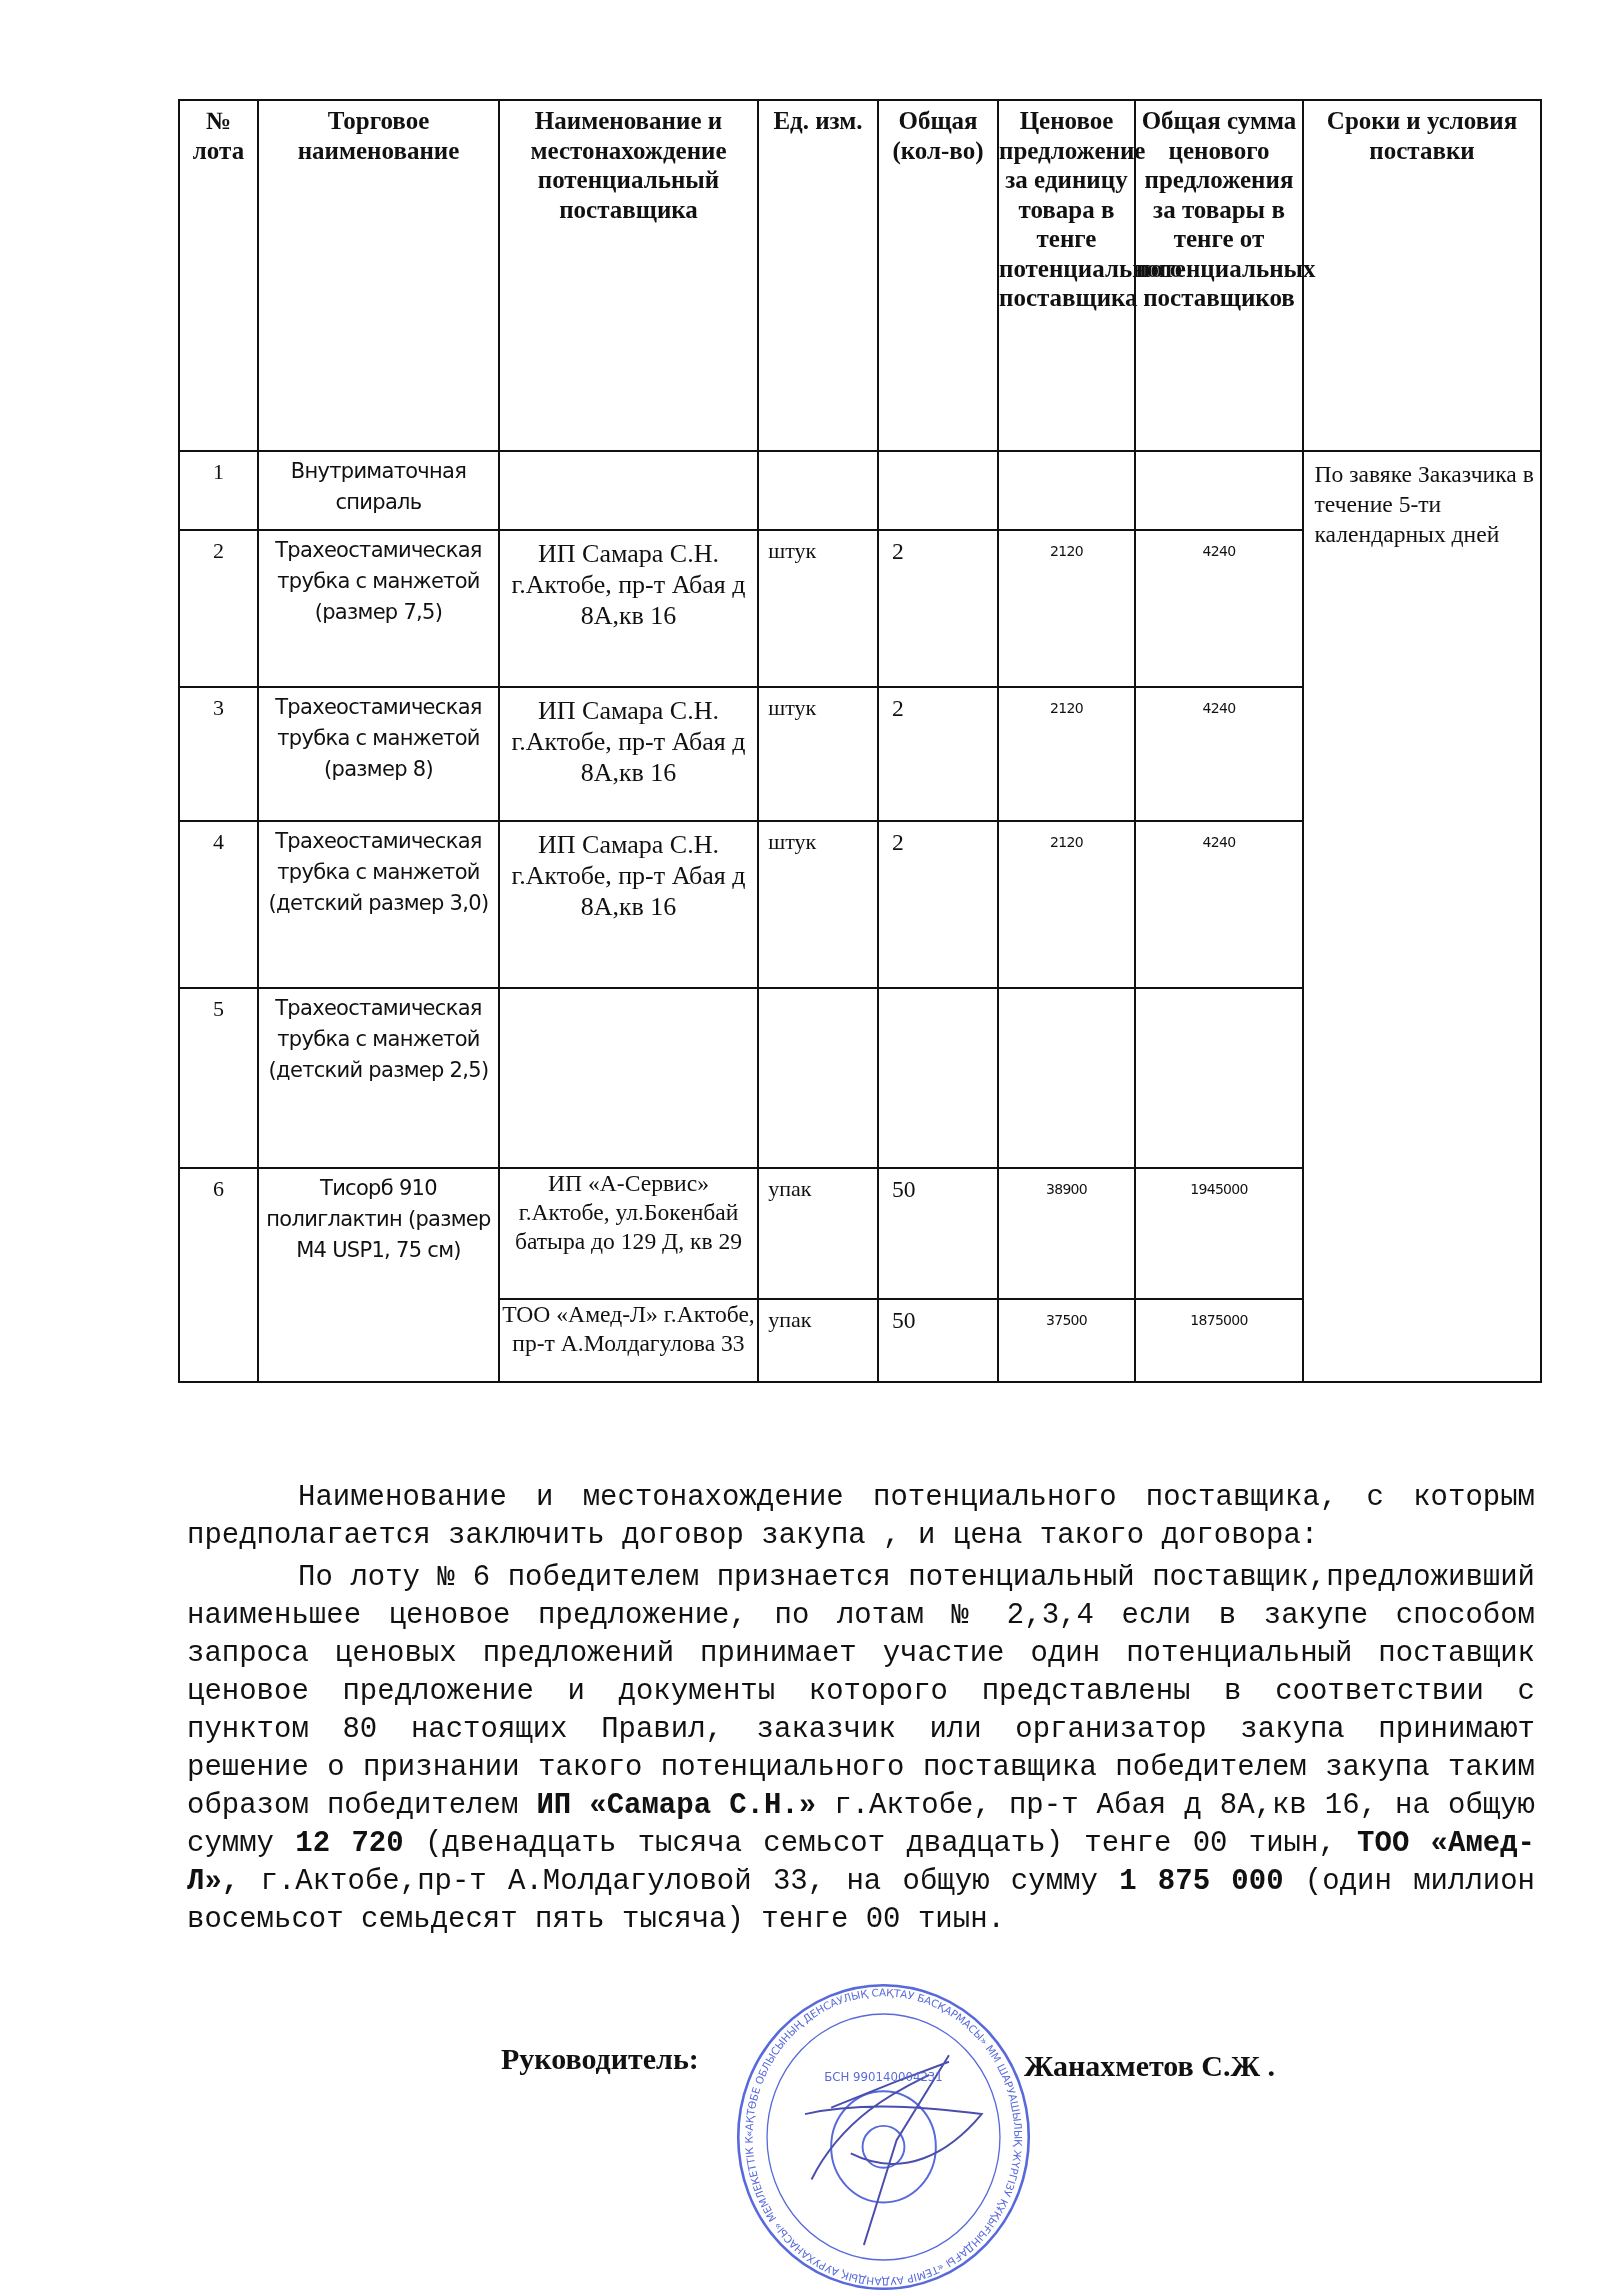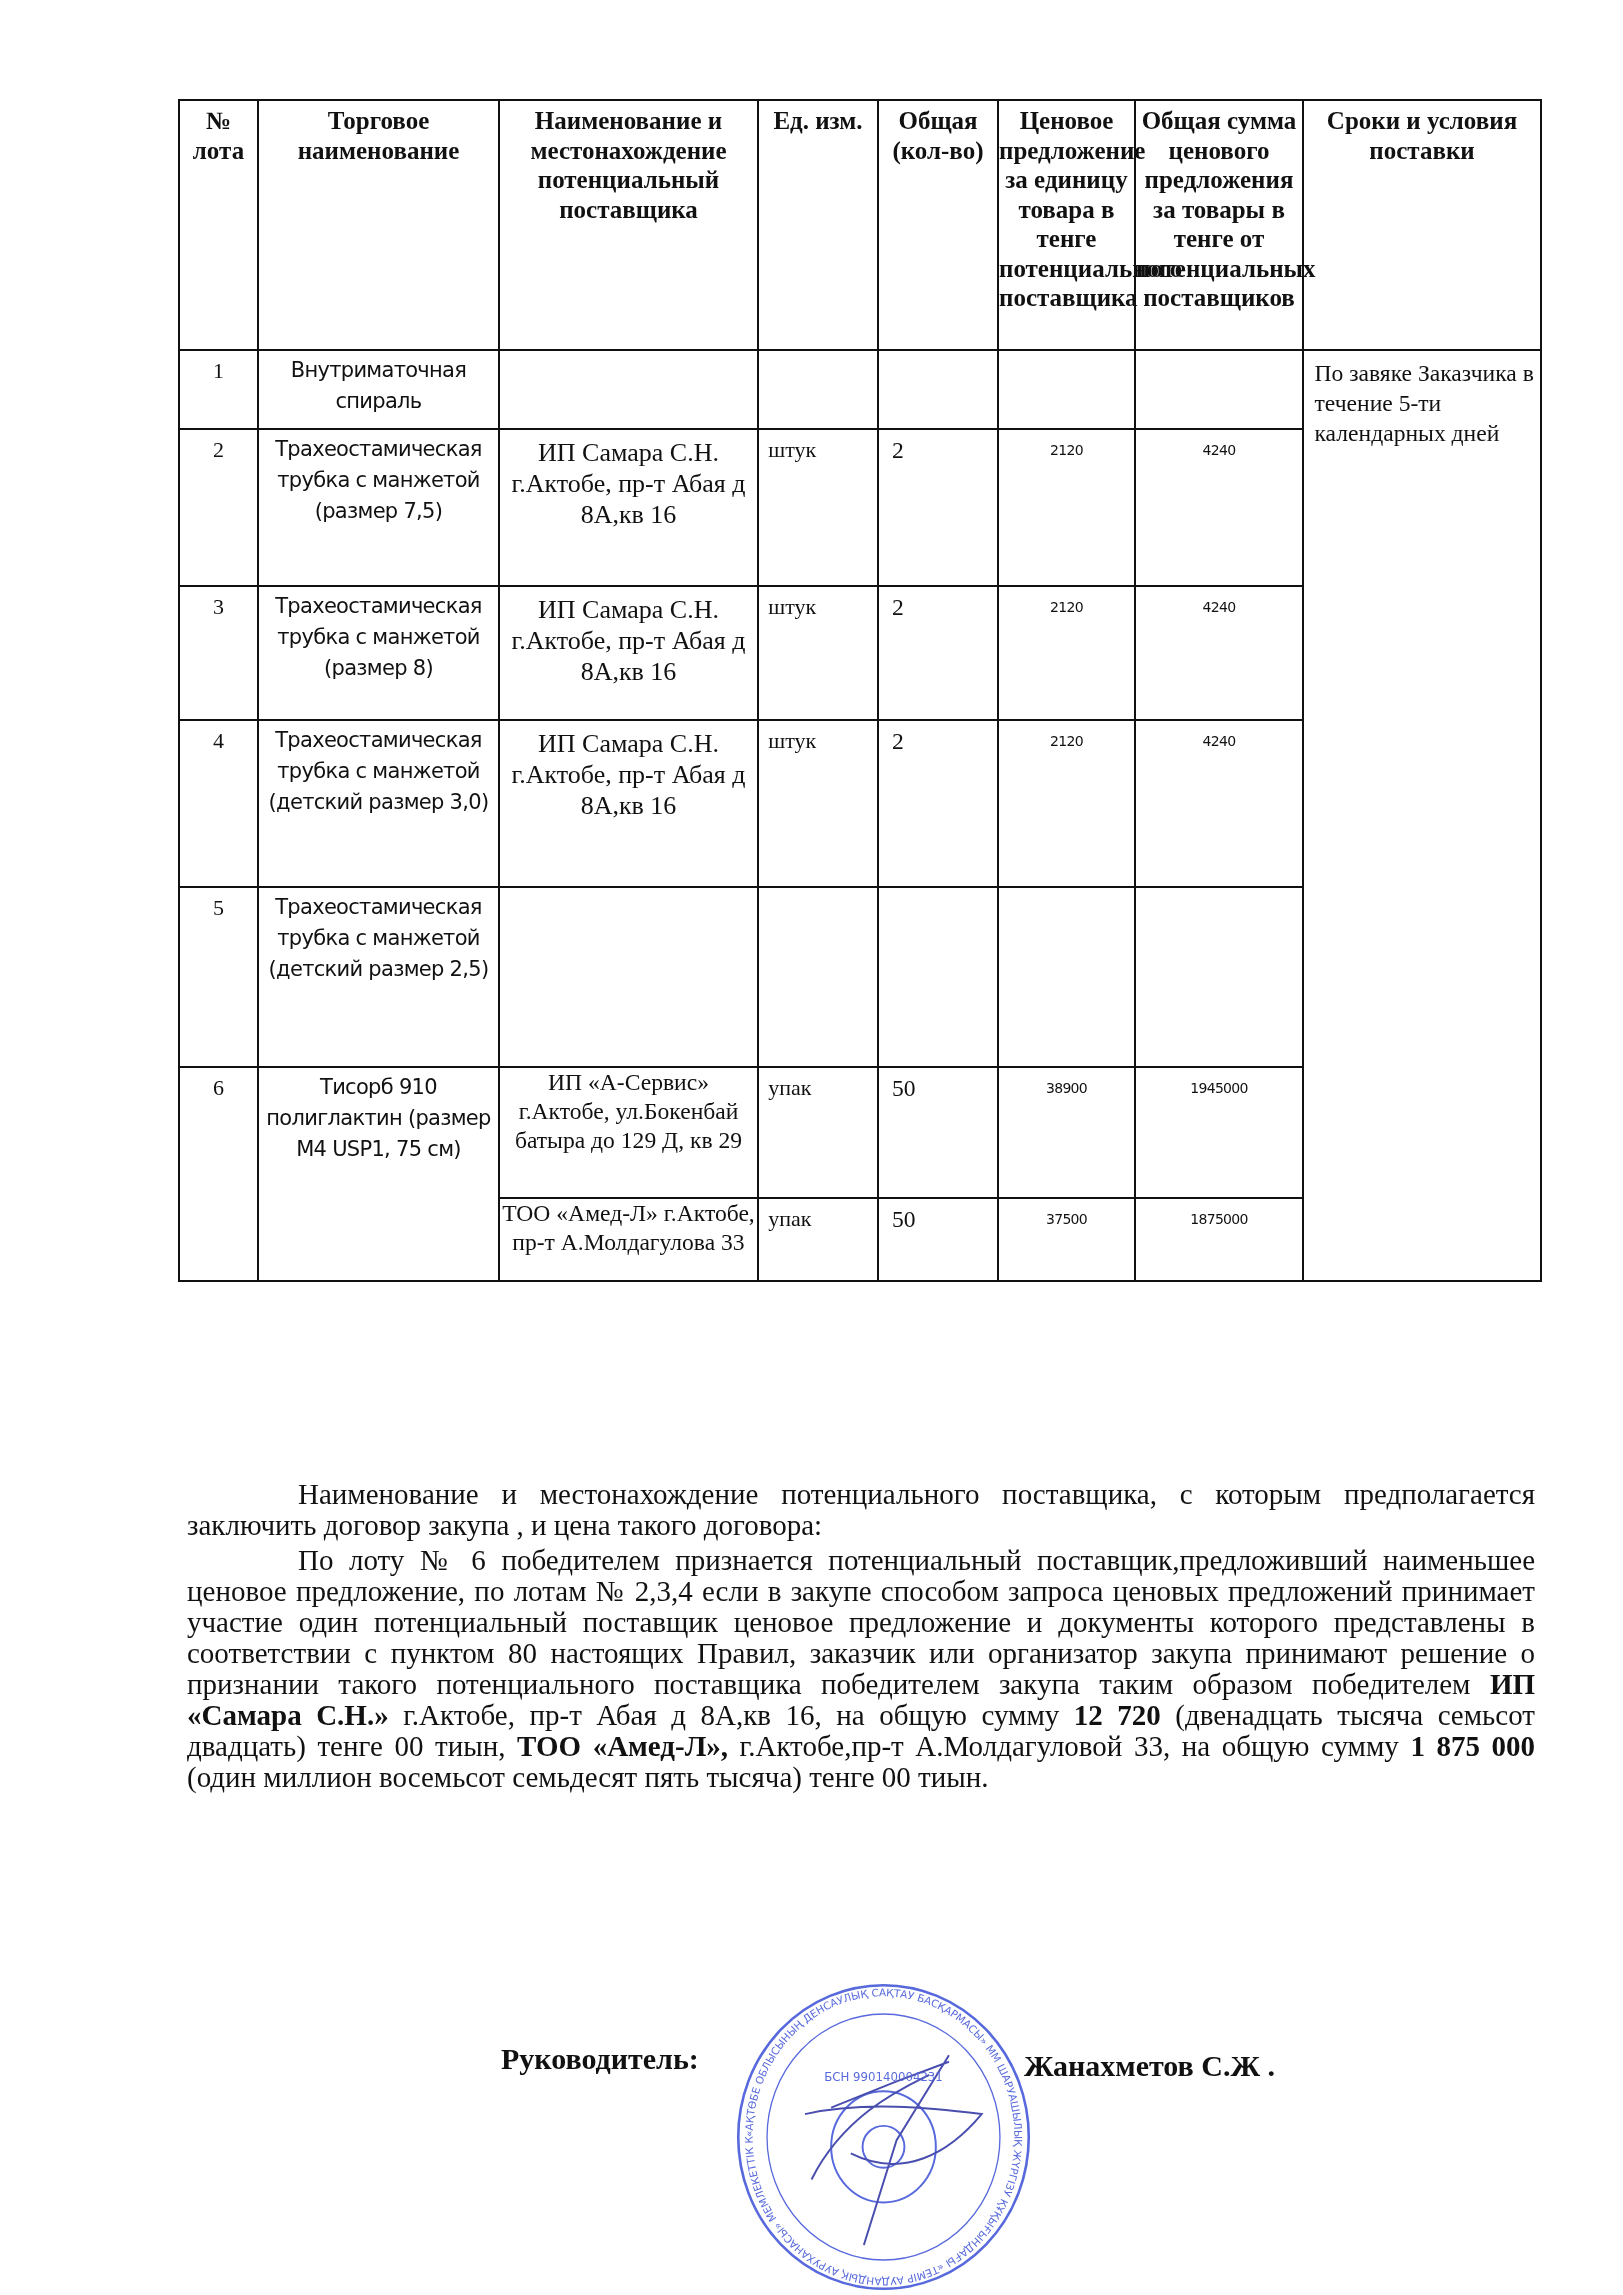--- a/index.html
+++ b/index.html
@@ -2,21 +2,21 @@
 <html style="font-size:10.5px"><head>
 <meta charset="utf-8">
 <style>
   html, body { margin: 0; padding: 0; background: #ffffff; }
   body { width: 1623px; height: 2295px; position: relative; overflow: hidden; font-family: "Liberation Serif", serif; color: #111; }
 
   .table-wrap { position: absolute; left: 178px; top: 99px; width: 1360px; }
   table.proc { border-collapse: collapse; width: 1360px; table-layout: fixed; }
   table.proc td, table.proc th { border: 2px solid #111; vertical-align: top; padding: 0; }
   table.proc th { font-family: "Liberation Serif", serif; font-weight: bold; font-size: 25px; line-height: 29.5px; text-align: center; padding-top: 5.2px; }
-  .h-row { height: 250px; }
+  .h-row { height: 351px; }
 
   col.c-no { width: 79px; }
   col.c-name { width: 241px; }
   col.c-supplier { width: 259px; }
   col.c-unit { width: 120px; }
   col.c-qty { width: 120px; }
   col.c-price { width: 137px; }
   col.c-total { width: 168px; }
   col.c-terms { width: 238px; }
 
@@ -30,21 +30,21 @@
   td.terms { font-family: "Liberation Serif", serif; font-size: 23.6px; line-height: 30px; padding: 6.5px 5.2px 0 10.5px !important; }
 
   .r1 { height: 79px; }
   .r2 { height: 157px; }
   .r3 { height: 134px; }
   .r4 { height: 167px; }
   .r5 { height: 180px; }
   .r6a { height: 131px; }
   .r6b { height: 83px; }
 
-  .body-text { position: absolute; left: 187px; width: 1348px; top: 1479px; font-family: Liberation Serif, serif; font-size: 29px; line-height: 31px; text-align: justify; }
+  .body-text { position: absolute; left: 187px; width: 1348px; top: 1479px; font-family: Liberation Mono, monospace; font-size: 29px; line-height: 38px; text-align: justify; }
   .body-text p { margin: 0 0 3.9px 0; text-indent: 111px; }
   .body-text b { font-weight: bold; }
 
   .sign { position: absolute; top: 2042px; left: 0; width: 1623px; height: 52px; font-family: "Liberation Serif", serif; font-weight: bold; font-size: 30px; }
   .sign .role { position: absolute; left: 501px; top: 0; }
   .sign .person { position: absolute; left: 1024px; top: 6.5px; }
 
   .stamp { position: absolute; left: 733px; top: 1983px; width: 301px; height: 308px; pointer-events: none; opacity: 0.85; }
 </style>
 </head>

